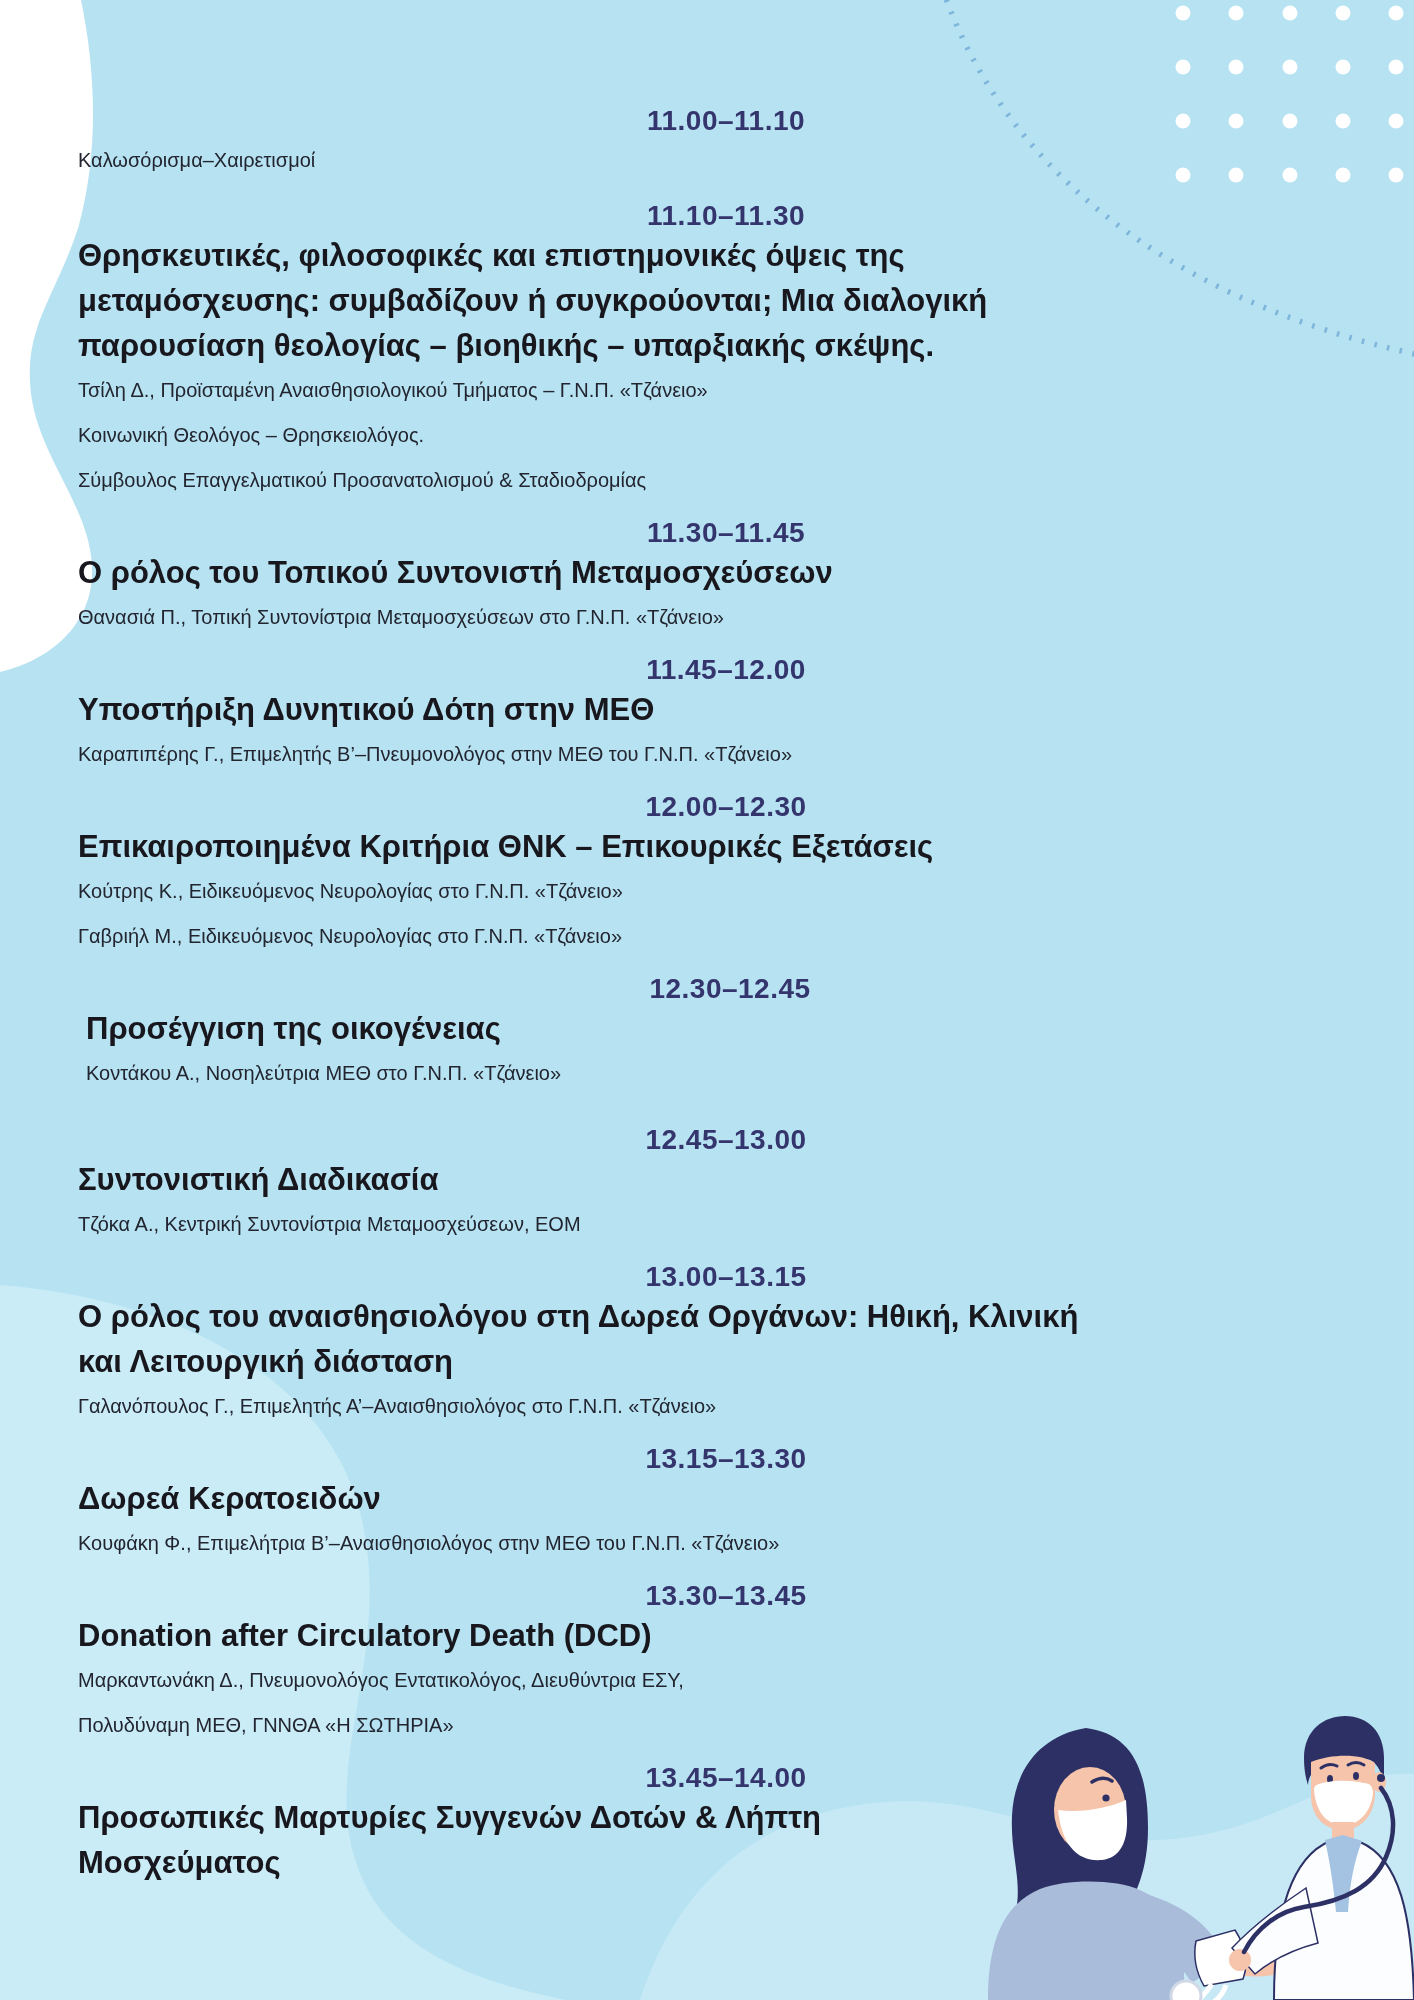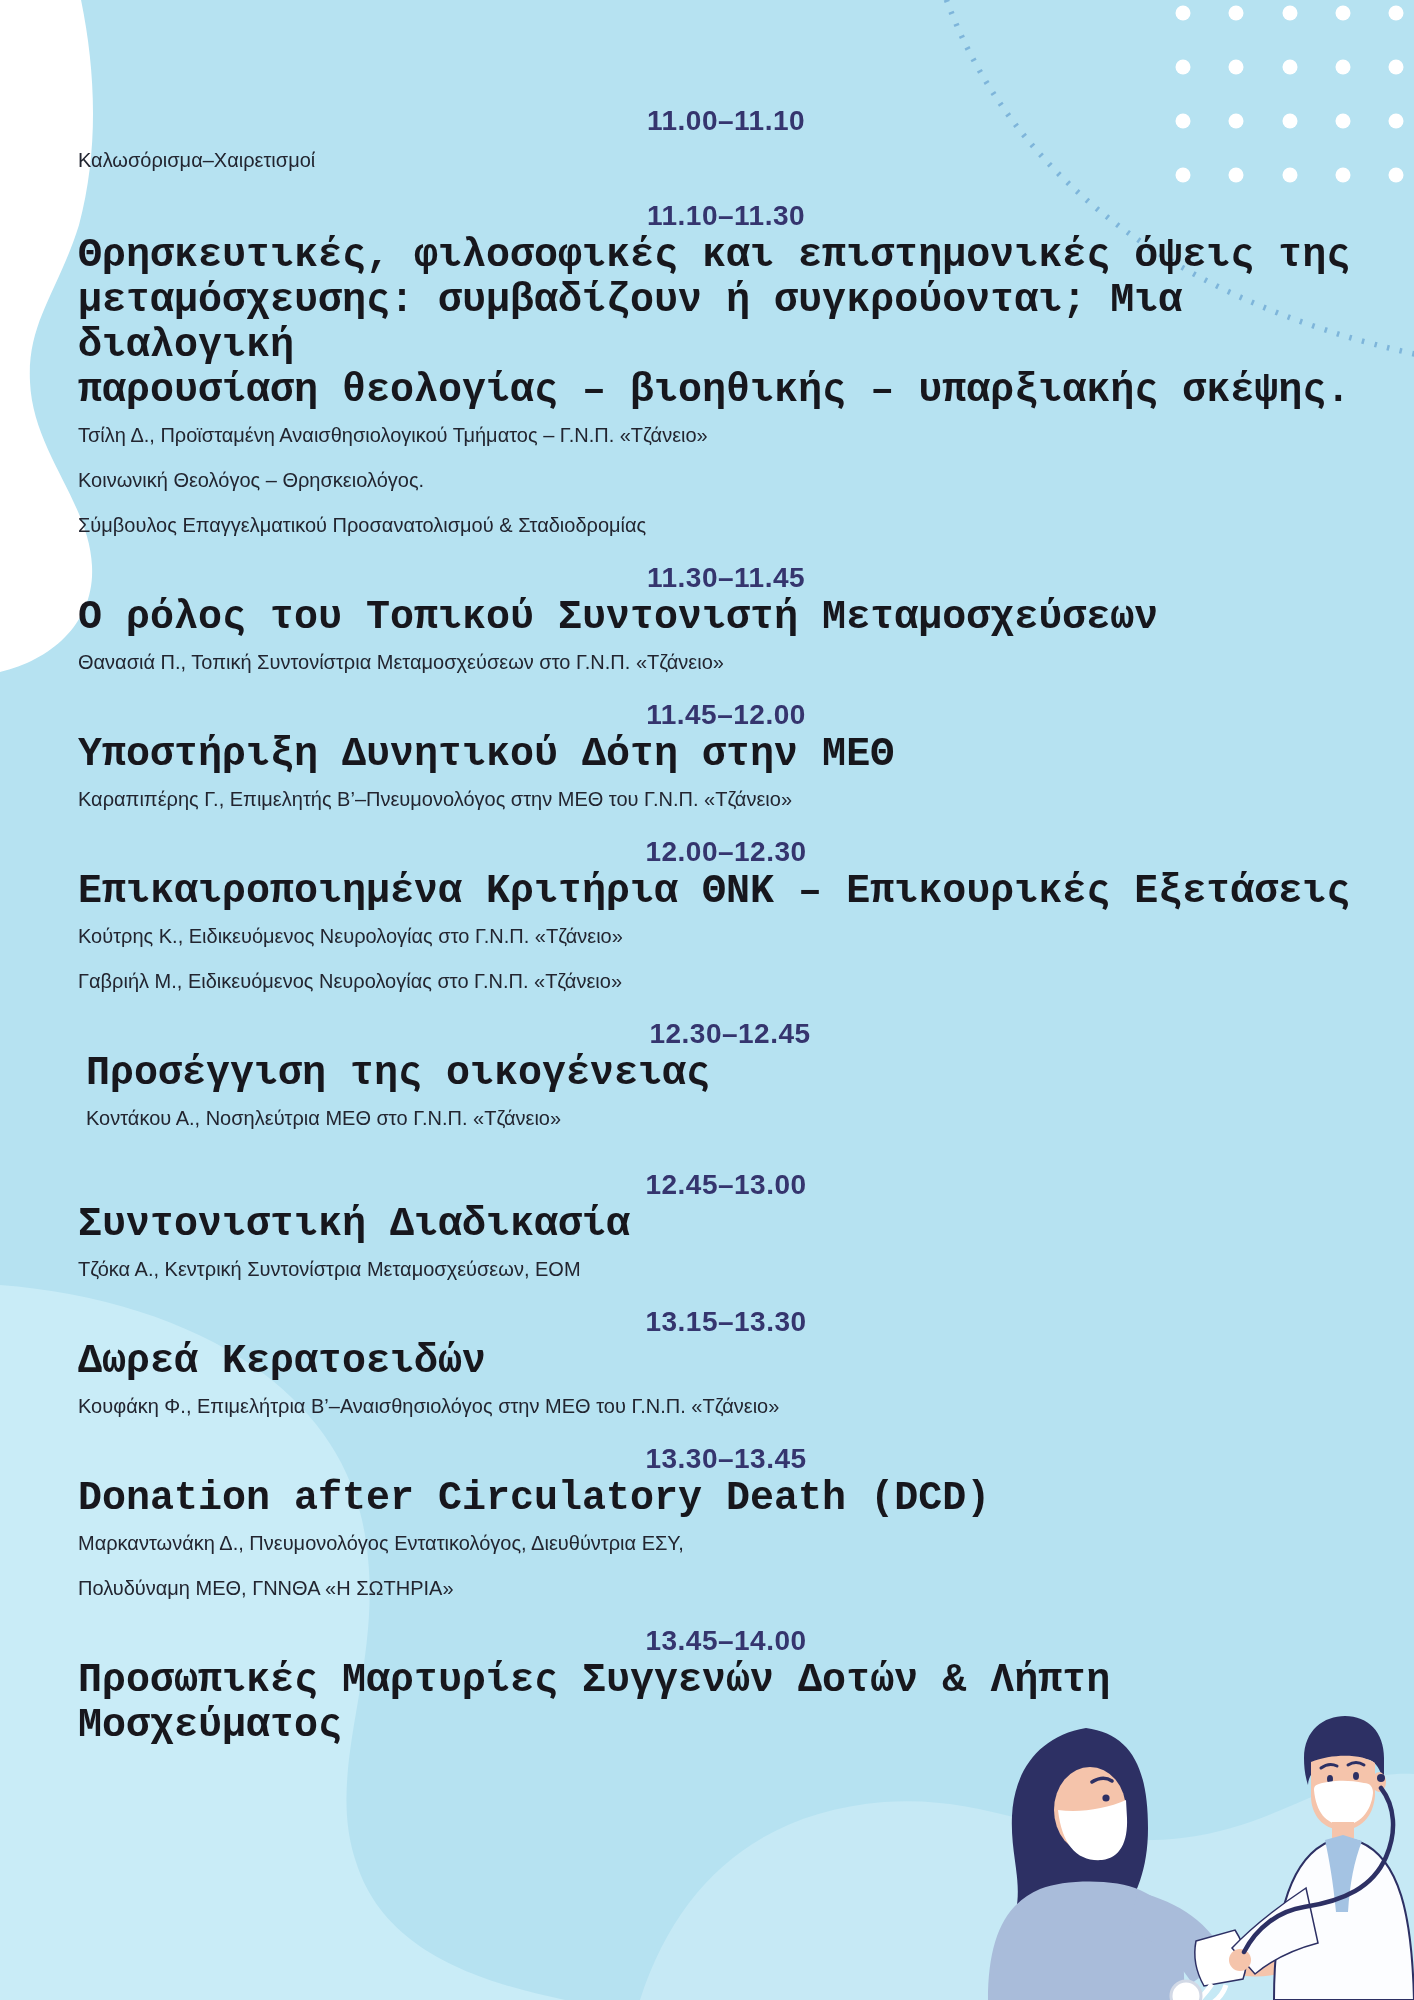--- a/index.html
+++ b/index.html
@@ -20,24 +20,23 @@
     font-weight:700;
     font-size:28px;
     line-height:33px;
     letter-spacing:.5px;
     margin:13px 0 1px 0;
     text-align:center;
   }
   .bold-title{
     color:#17171d;
     font-weight:700;
-    font-size:40px;
+    font-size:31px;
     line-height:45px;
     white-space:pre-line;
-    font-family:Liberation Mono, monospace;
   }
   .plain, .speakers{
     color:#222530;
     font-weight:400;
     font-size:20px;
     line-height:45px;
     white-space:pre-line;
   }
   
   .content .slot:nth-child(2){margin-top:16px;}
@@ -131,20 +130,26 @@
     <div class="bold-title">Προσέγγιση της οικογένειας</div>
     <div class="speakers">Κοντάκου Α., Νοσηλεύτρια ΜΕΘ στο Γ.Ν.Π. «Τζάνειο»</div>
   </div>
 
   <div class="slot">
     <div class="time">12.45–13.00</div>
     <div class="bold-title">Συντονιστική Διαδικασία</div>
     <div class="speakers">Τζόκα Α., Κεντρική Συντονίστρια Μεταμοσχεύσεων, ΕΟΜ</div>
   </div>
 
+  <div class="slot">
+    <div class="time">13.00–13.15</div>
+    <div class="bold-title">Ο ρόλος του αναισθησιολόγου στη Δωρεά Οργάνων: Ηθική, Κλινική
+και Λειτουργική διάσταση</div>
+    <div class="speakers">Γαλανόπουλος Γ., Επιμελητής Α’–Αναισθησιολόγος στο Γ.Ν.Π. «Τζάνειο»</div>
+  </div>
 
   <div class="slot">
     <div class="time">13.15–13.30</div>
     <div class="bold-title">Δωρεά Κερατοειδών</div>
     <div class="speakers">Κουφάκη Φ., Επιμελήτρια Β’–Αναισθησιολόγος στην ΜΕΘ του Γ.Ν.Π. «Τζάνειο»</div>
   </div>
 
   <div class="slot">
     <div class="time">13.30–13.45</div>
     <div class="bold-title">Donation after Circulatory Death (DCD)</div>

